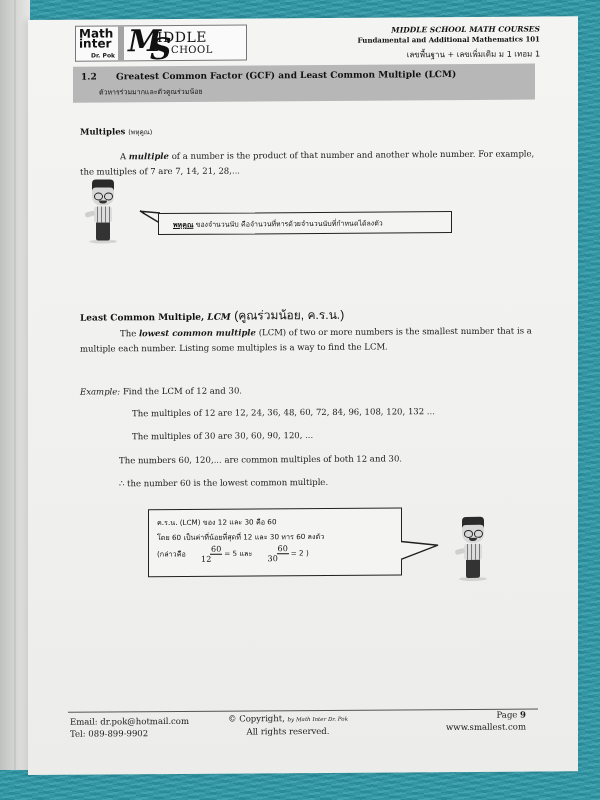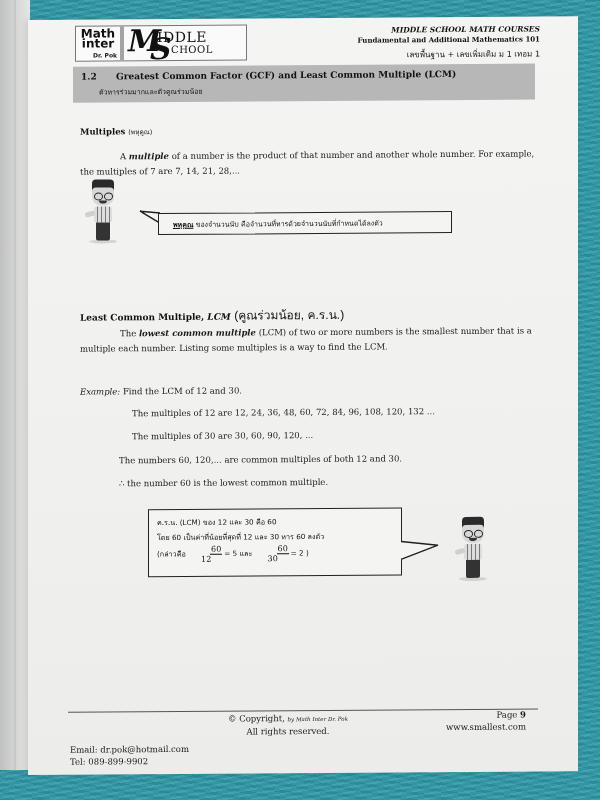--- a/index.html
+++ b/index.html
@@ -24,23 +24,23 @@
     box-shadow: -2px 0 6px rgba(0,0,0,0.12);
   }
   .abs { position: absolute; }
 
   
   .logo-box {
     left: 47px; top: 6px; width: 170px; height: 34px; border: 1px solid #777; background:#fafafa;
     display: flex;
   }
   .logo-mi {
-    width: 48px; border-right: 4px solid #a3a3a3; padding: 2px 3px; box-sizing: border-box;
+    width: 48px; border-right: 6px solid #a3a3a3; padding: 2px 3px; box-sizing: border-box;
     font-family: "DejaVu Sans", "Liberation Sans", sans-serif; font-weight: bold;
-    line-height: 10px; color: #111; position: relative; text-align: center;
+    line-height: 10px; color: #111; position: relative;
   }
   .logo-mi .l1 { font-size: 12px; display:block; }
   .logo-mi .l2 { font-size: 12px; display:block; }
   .logo-mi .l3 { font-size: 6px; position:absolute; right:3px; bottom:2px; line-height:6px;}
   .logo-ms { flex:1; position: relative; font-family: "DejaVu Serif", "Liberation Serif", serif; color:#111; }
   .logo-ms .bigM { position:absolute; left:4px; top:-3px; font-size:30px; font-style: italic; font-weight:bold; }
   .logo-ms .bigS { position:absolute; left:26px; top:5px; font-size:30px; font-style: italic; font-weight:bold; }
   .logo-ms .iddle { position:absolute; left:33px; top:3px; font-size:14px; letter-spacing:0.5px;}
   .logo-ms .chool { position:absolute; left:47px; top:18px; font-size:10px; letter-spacing:0.5px;}
 
@@ -95,21 +95,21 @@
     left: 120px; top: 490px; width: 254px; height: 68px; border: 1.5px solid #222; background:#f4f4f2;
     font-family: "DejaVu Sans","Liberation Sans",sans-serif; font-size: 7.2px; color:#111;
     box-sizing: border-box; padding: 5px 0 0 8px; line-height: 15px;
   }
   .frac { display:inline-block; vertical-align: middle; text-align:center; font-family:"DejaVu Serif","Liberation Serif",serif; font-size:8px; line-height:9px; margin: 0 2px; }
   .frac .n { display:block; border-bottom: 1px solid #111; padding: 0 1px; margin-left: 20px; }
   .frac .d { display:block; }
 
   .footer-rule { left: 40px; top: 692px; width: 470px; height: 1px; background:#555; }
   .ft { font-size: 8.5px; color:#1a1a1a; line-height: 12px; }
-  .ft-left { left: 42px; top: 696px; margin-top: 28px; }
+  .ft-left { left: 42px; top: 696px; }
   .ft-mid { left: 200px; top: 694px; text-align:center; }
   .ft-mid small { font-size: 5.5px; }
   .ft-right { right: 52px; top: 692px; text-align: right; margin-left: 28px; }
 </style>
 </head>
 <body>
 
 <div class="left-page"></div>
 <div class="left-spine"></div>
 

